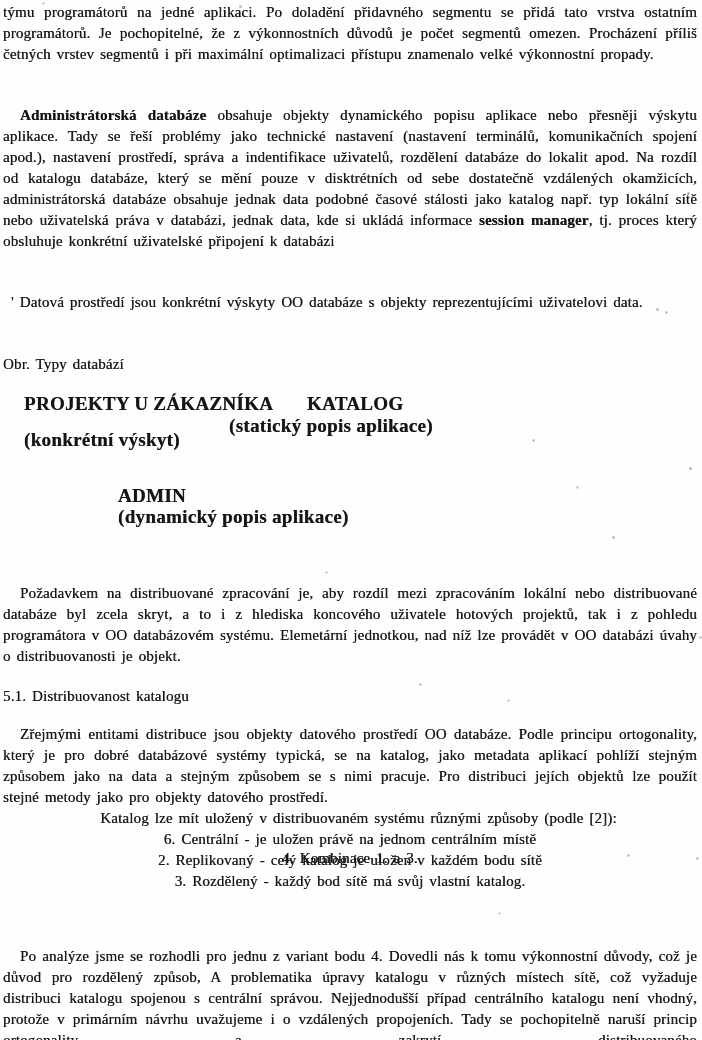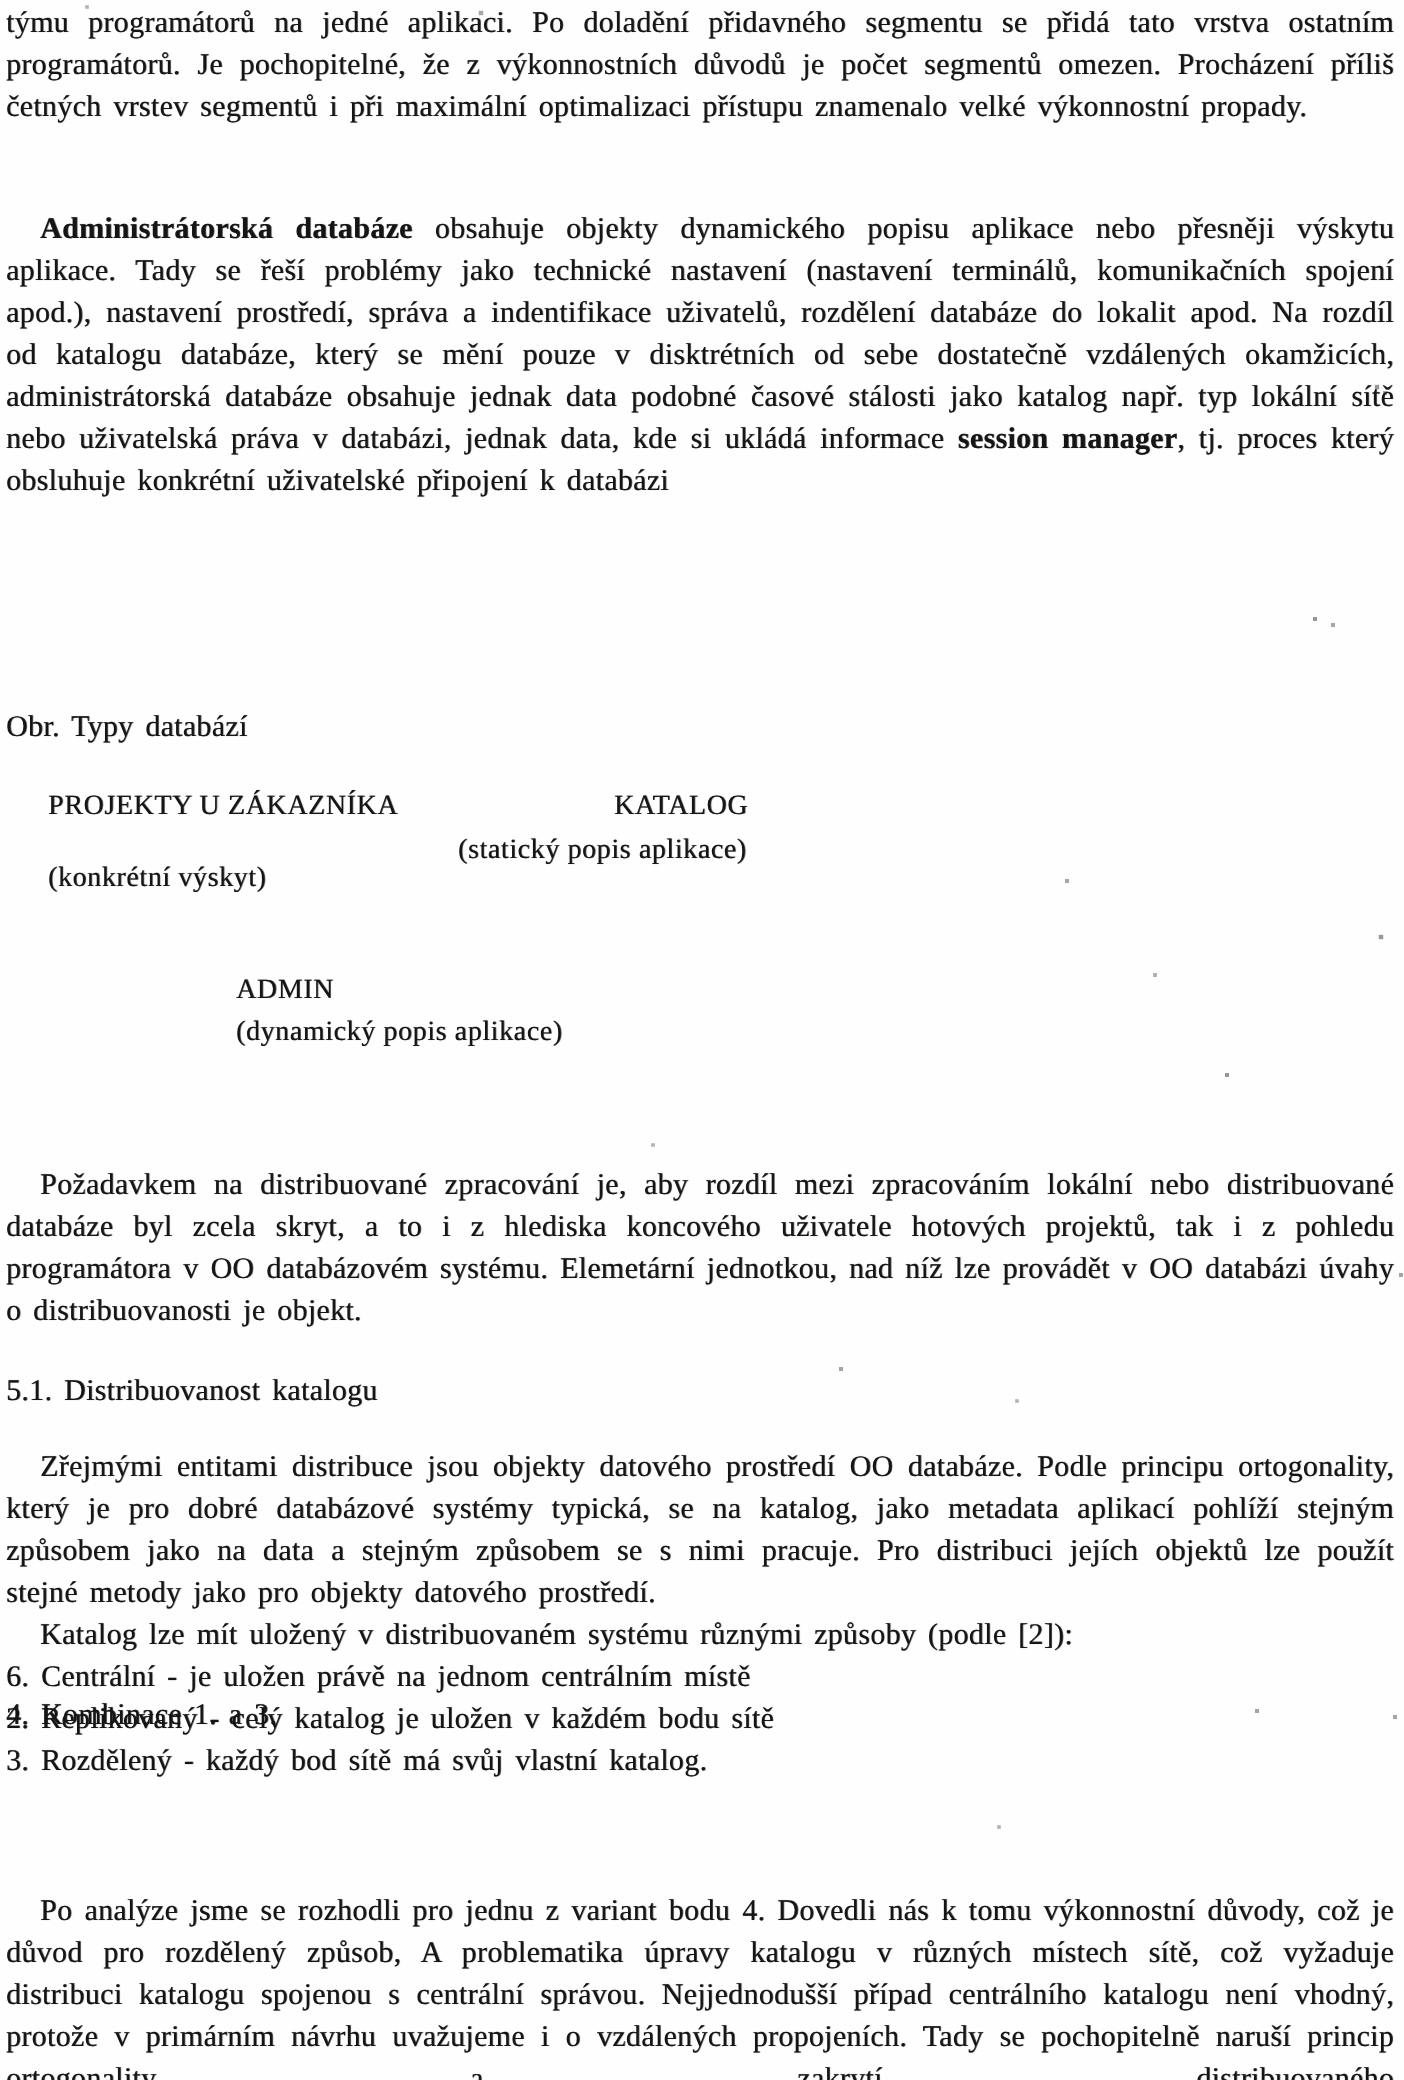--- a/index.html
+++ b/index.html
@@ -26,29 +26,30 @@
     word-spacing: 2px;
     letter-spacing: 0.15px;
     text-shadow: 0.35px 0.2px 0.35px rgba(0,0,0,0.65);
   }
   .indent { text-indent: 17px; }
   .small-indent { text-indent: 8px; }
   .justify-last { text-align-last: justify; margin-top: 11px; }
   .bold { font-weight: bold; }
   .label {
     position: absolute;
-    font-size: 14px;
+    font-size: 19px;
     line-height: 21px;
     white-space: nowrap;
     letter-spacing: 0.3px;
     text-shadow: 0.35px 0.2px 0.35px rgba(0,0,0,0.65);
+    font-weight: bold;
   }
   .list-line {
     white-space: nowrap;
-    text-align: left;
+    text-align: center;
   }
   .speckles {
     position: absolute;
     top: 0; left: 0;
     width: 1px; height: 1px;
     background: transparent;
     box-shadow:
       240px 6px 0 0.6px rgba(0,0,0,0.35),
       43px 3px 0 0.4px rgba(0,0,0,0.3),
       688px 193px 0 0.6px rgba(0,0,0,0.4),
@@ -72,20 +73,21 @@
 <body>
 
 <div class="page">
 
   <div class="speckles"></div>
 
   <div class="block" style="top:2px">týmu programátorů na jedné aplikaci. Po doladění přidavného segmentu se přidá tato vrstva ostatním programátorů. Je pochopitelné, že z výkonnostních důvodů je počet segmentů omezen. Procházení příliš četných vrstev segmentů i při maximální optimalizaci přístupu znamenalo velké výkonnostní propady.</div>
 
   <div class="block indent" style="top:105px"><span class="bold">Administrátorská databáze</span><span> obsahuje objekty dynamického popisu aplikace nebo přesněji výskytu aplikace. Tady se řeší problémy jako technické nastavení (nastavení terminálů, komunikačních spojení apod.), nastavení prostředí, správa a indentifikace uživatelů, rozdělení databáze do lokalit apod. Na rozdíl od katalogu databáze, který se mění pouze v disktrétních od sebe dostatečně vzdálených okamžicích, administrátorská databáze obsahuje jednak data podobné časové stálosti jako katalog např. typ lokální sítě nebo uživatelská práva v databázi, jednak data, kde si ukládá informace </span><span class="bold">session manager</span><span>, tj. proces který obsluhuje konkrétní uživatelské připojení k databázi</span></div>
 
+  <div class="block small-indent" style="top:292px">' Datová prostředí jsou konkrétní výskyty OO databáze s objekty reprezentujícími uživatelovi data.</div>
 
   <div class="block" style="top:354px">Obr. Typy databází</div>
 
   <div>
     <div class="label" style="left:24px; top:393px">PROJEKTY U ZÁKAZNÍKA</div>
     <div class="label" style="left:307px; top:393px">KATALOG</div>
     <div class="label" style="left:24px; top:429px">(konkrétní výskyt)</div>
     <div class="label" style="left:229px; top:415px">(statický popis aplikace)</div>
     <div class="label" style="left:118px; top:485px">ADMIN</div>
     <div class="label" style="left:118px; top:506px">(dynamický popis aplikace)</div>

